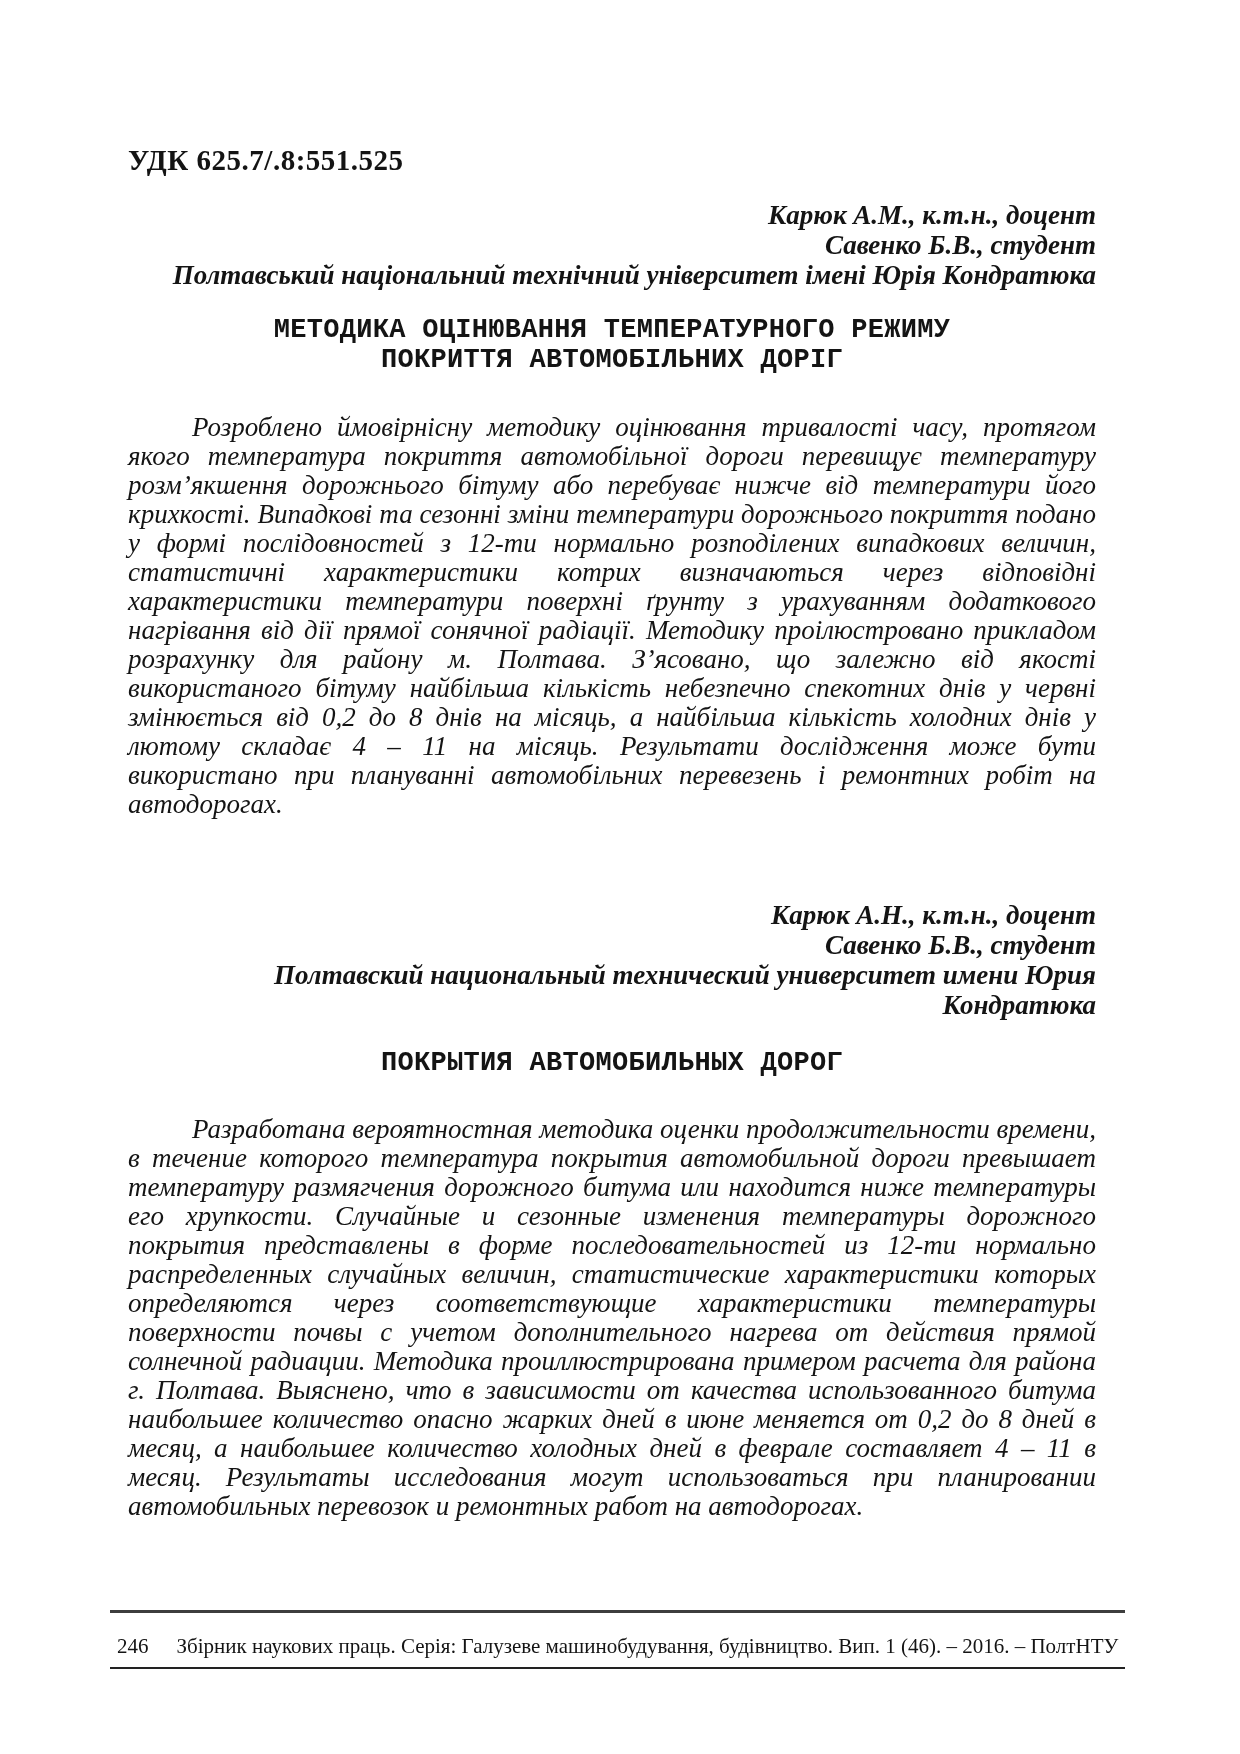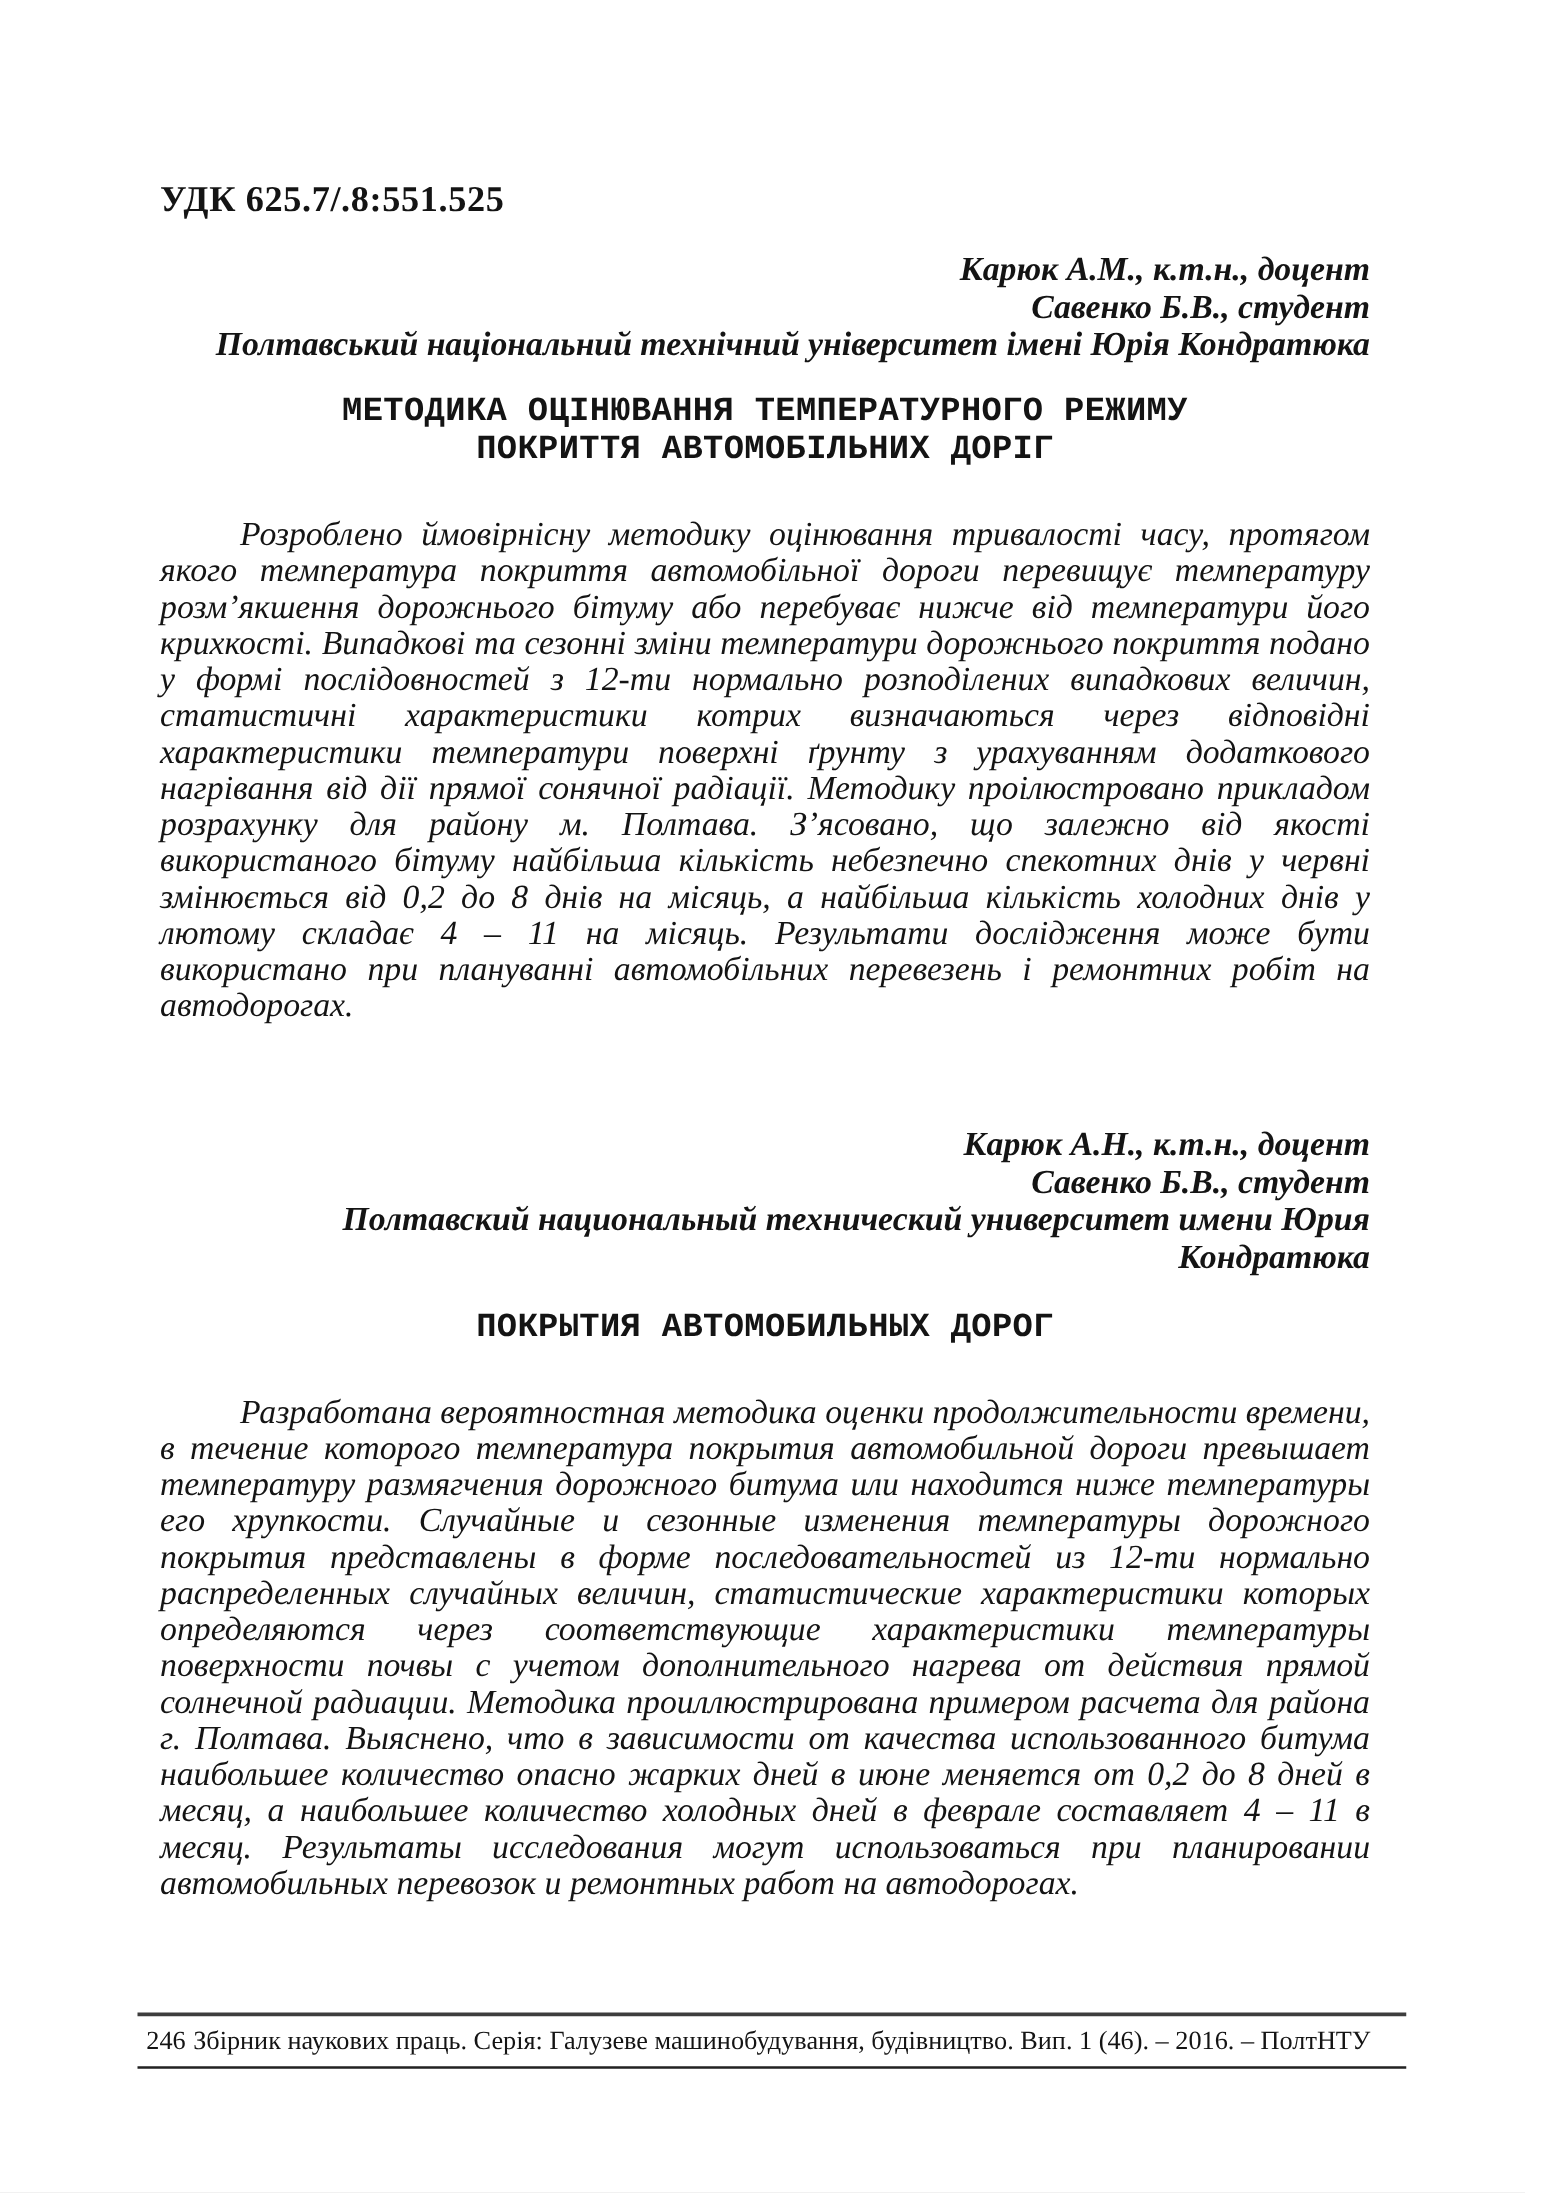--- a/index.html
+++ b/index.html
@@ -53,28 +53,28 @@
     font-size:27px; line-height:29px;
     text-indent:64px;
   }
   .kw-label { font-weight:bold; }
   .page-footer {
     position:absolute;
     left:110px; top:1610px;
     width:1015px;
     border-top:3px solid #3d3d3d;
     border-bottom:2px solid #222222;
-    padding:5px 0 7px 0;
+    padding:19px 0 7px 0;
     display:flex;
     align-items:center;
     font-size:21px; line-height:28px;
     font-style:normal;
   }
   .footer-pagenum { margin-left:7px; }
-  .footer-citation { margin-left:6px; }
+  .footer-citation { margin-left:28px; }
 </style>
 </head>
 <body>
 
 <div class="page">
   <div class="content">
 
     <div class="udc">УДК 625.7/.8:551.525</div>
 
     <div class="authors">

